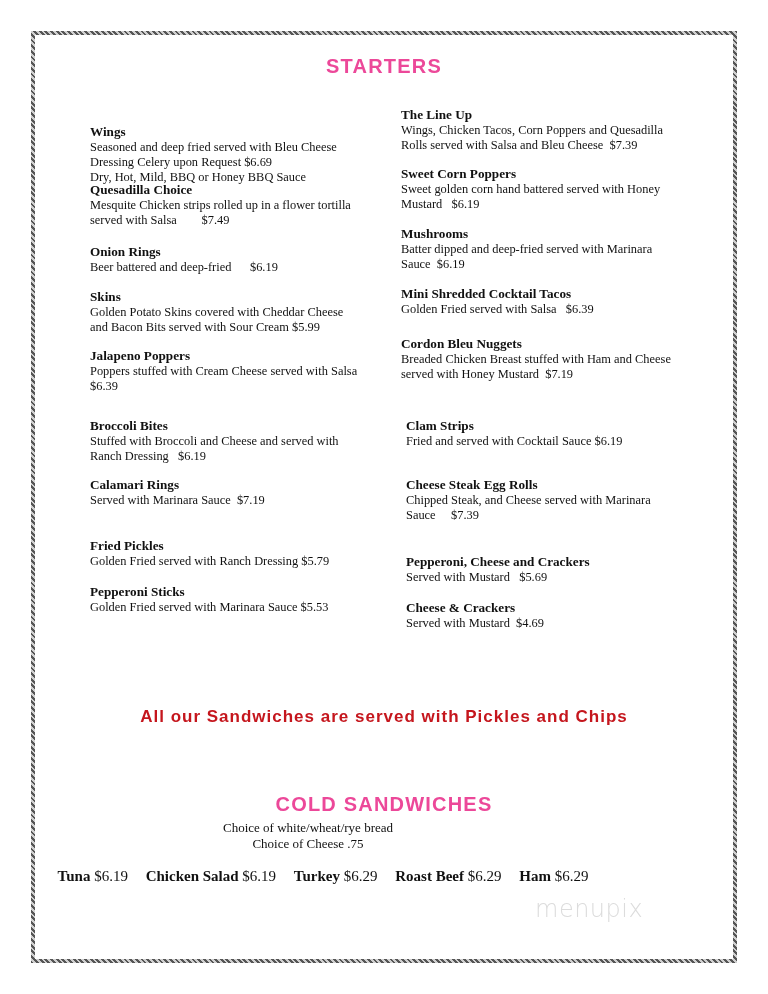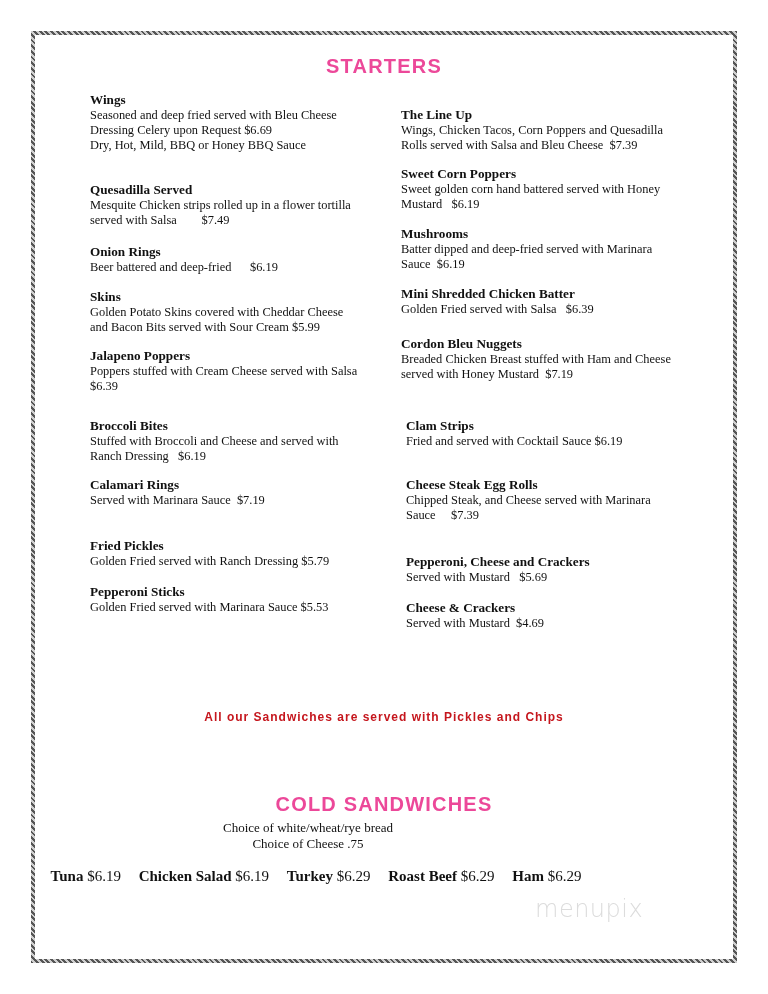--- a/index.html
+++ b/index.html
@@ -8,58 +8,58 @@
     .rope { position: absolute; background: repeating-linear-gradient(45deg, #555 0 2px, #cfcfcf 2px 4px); }
     .rope.top    { left: 31px; top: 31px; width: 706px; height: 4px; }
     .rope.bottom { left: 31px; top: 959px; width: 706px; height: 4px; }
     .rope.left   { left: 31px; top: 31px; width: 4px; height: 932px; }
     .rope.right  { left: 733px; top: 31px; width: 4px; height: 932px; }
 
     .heading { position: absolute; left: 0; width: 768px; text-align: center;
                font-family: "Liberation Sans", sans-serif; font-weight: bold;
                color: #ec4899; letter-spacing: 1.2px; }
     .starters { top: 55px; font-size: 20px; }
-    .notice { top: 704px; font-size: 12px; line-height: 26px; color: #c5161d; letter-spacing: 1px;
+    .notice { top: 704px; font-size: 17px; line-height: 26px; color: #c5161d; letter-spacing: 1px;
               left: 110px; width: 548px; }
     .cold { top: 793px; font-size: 20px; }
     .sub { position: absolute; left: 0; width: 616px; text-align: center; font-size: 13px; }
     .sub1 { top: 820px; }
     .sub2 { top: 836px; }
 
     .item { position: absolute; width: 285px; font-size: 12.4px; line-height: 15px; }
     .item .name { font-weight: bold; font-size: 13.2px; line-height: 16px; }
     .col-l { left: 90px; }
     .col-r { left: 401px; }
     .col-r2 { left: 406px; }
 
-    .sandwiches { position: absolute; top: 868px; left: 0; width: 632px; text-align: center; font-size: 15px; }
+    .sandwiches { position: absolute; top: 868px; left: 0; width: 632px; text-align: center; font-size: 15px; padding-left: 7px; }
     .sandwich { display: inline-block; margin: 0 7px; }
     .sandwich b { font-weight: bold; }
 
     .watermark { position: absolute; left: 535px; top: 895px; font-family: "DejaVu Sans", sans-serif;
                  font-size: 24px; color: #dcdcdc; letter-spacing: 0.5px; font-weight: 300; }
   </style>
 </head>
 <body>
 
 <div class="rope top"></div>
 <div class="rope bottom"></div>
 <div class="rope left"></div>
 <div class="rope right"></div>
 
 <div class="heading starters">STARTERS</div>
 
-<div class="item col-l" style="top:92px">
+<div class="item col-l" style="top:124px">
   <div class="name">Wings</div>
   <div>Seasoned and deep fried served with Bleu Cheese</div>
   <div>Dressing Celery upon Request   $6.69</div>
   <div>Dry, Hot, Mild, BBQ or Honey BBQ Sauce</div>
 </div>
 <div class="item col-l" style="top:182px">
-  <div class="name">Quesadilla Served</div>
+  <div class="name">Quesadilla Choice</div>
   <div>Mesquite Chicken strips rolled up in a flower tortilla</div>
   <div style="white-space:pre">served with Salsa        $7.49</div>
 </div>
 <div class="item col-l" style="top:244px">
   <div class="name">Onion Rings</div>
   <div style="white-space:pre">Beer battered and deep-fried      $6.19</div>
 </div>
 <div class="item col-l" style="top:289px">
   <div class="name">Skins</div>
   <div>Golden Potato Skins covered with Cheddar Cheese</div>
@@ -97,21 +97,21 @@
   <div class="name">Sweet Corn Poppers</div>
   <div>Sweet golden corn hand battered served with Honey</div>
   <div style="white-space:pre">Mustard   $6.19</div>
 </div>
 <div class="item col-r" style="top:226px">
   <div class="name">Mushrooms</div>
   <div>Batter dipped and deep-fried served with Marinara</div>
   <div style="white-space:pre">Sauce  $6.19</div>
 </div>
 <div class="item col-r" style="top:286px">
-  <div class="name">Mini Shredded Chicken Batter</div>
+  <div class="name">Mini Shredded Cocktail Tacos</div>
   <div style="white-space:pre">Golden Fried served with Salsa   $6.39</div>
 </div>
 <div class="item col-r" style="top:336px">
   <div class="name">Cordon Bleu Nuggets</div>
   <div>Breaded Chicken Breast stuffed with Ham and Cheese</div>
   <div style="white-space:pre">served with Honey Mustard  $7.19</div>
 </div>
 <div class="item col-r2" style="top:418px">
   <div class="name">Clam Strips</div>
   <div>Fried and served with Cocktail Sauce $6.19</div>

